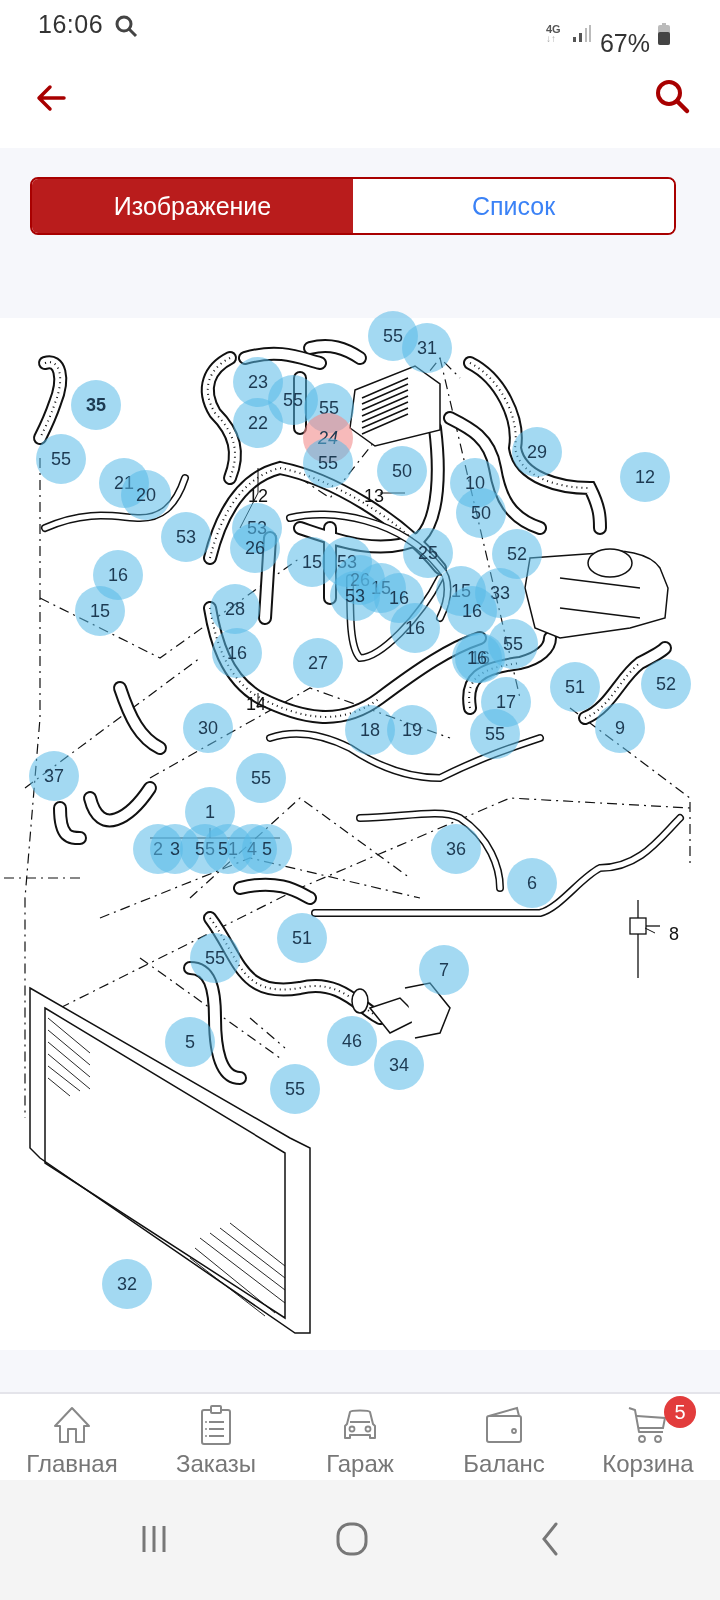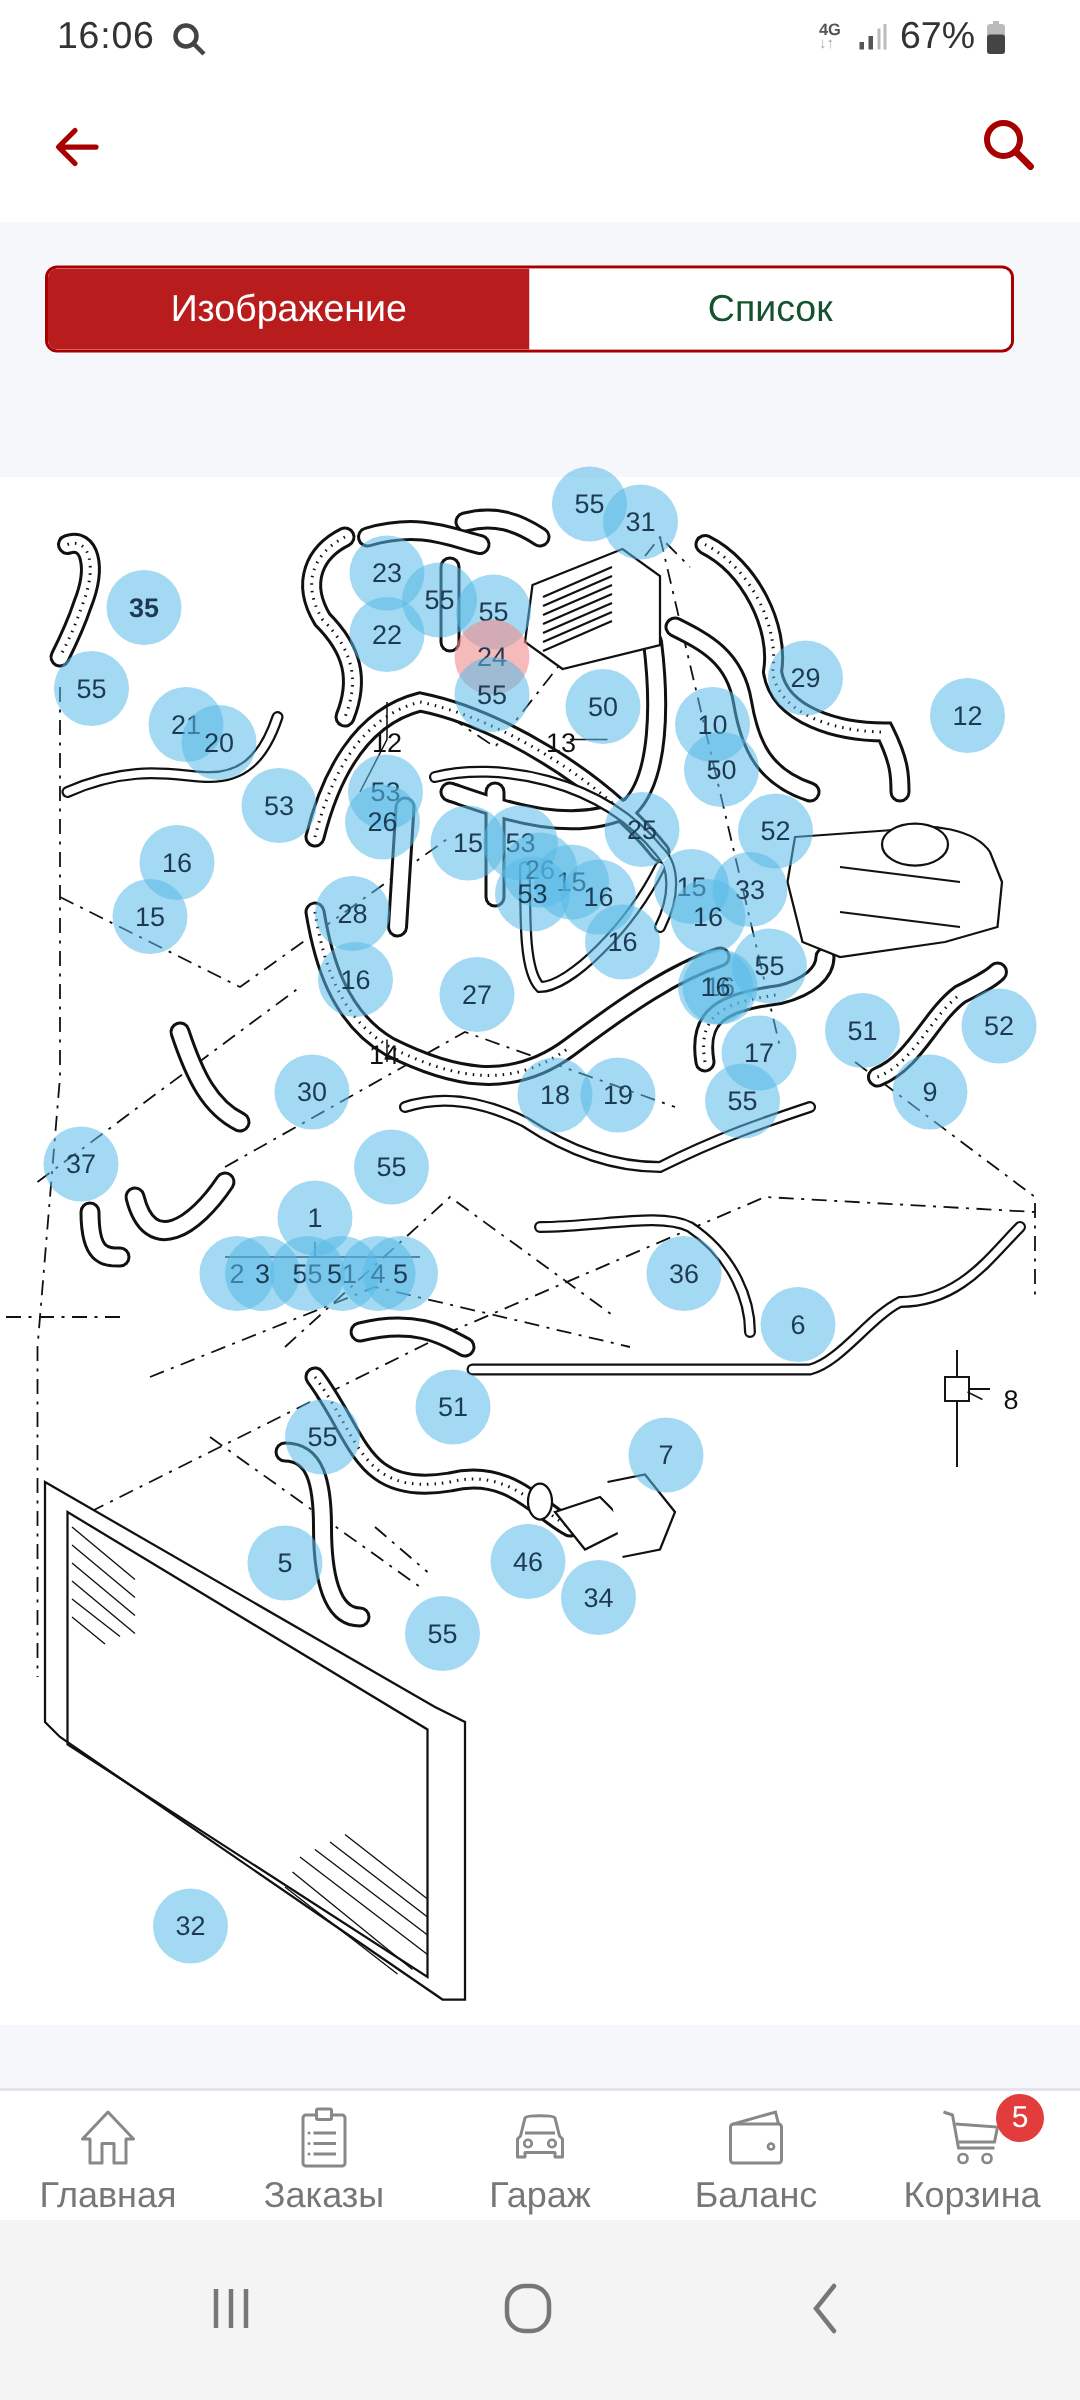--- a/index.html
+++ b/index.html
@@ -4,33 +4,33 @@
 <style>
   * { box-sizing: border-box; margin: 0; padding: 0; }
   html, body { width: 720px; height: 1600px; overflow: hidden; background: #f6f7fb; font-family: "Liberation Sans", sans-serif; }
   .statusbar { position: absolute; left: 0; top: 0; width: 720px; height: 52px; background: #ffffff; }
   .sb-time { position: absolute; left: 38px; top: 10px; font-size: 25px; color: #333; letter-spacing: 0.5px; }
   .sb-search { position: absolute; left: 114px; top: 14px; width: 24px; height: 24px; }
   .sb-right { position: absolute; right: 50px; top: 10px; display: flex; align-items: center; gap: 8px; }
   .sb-4g { font-size: 11px; font-weight: bold; color: #555; line-height: 10px; text-align: left; width: 18px; }
   .sb-4g small { display: block; font-size: 10px; color: #aaa; font-weight: normal; }
   .sb-signal { width: 20px; height: 18px; }
-  .sb-batt-text { font-size: 25px; color: #333; }
+  .sb-batt-text { font-size: 25px; color: #333; margin-top: 19px; }
   .appbar { position: absolute; left: 0; top: 52px; width: 720px; height: 96px; background: #ffffff; }
   .back-btn { position: absolute; left: 30px; top: 24px; width: 44px; height: 44px; }
   .appbar-title { position: absolute; left: 134px; top: 24px; font-size: 33px; color: #222; }
   .search-btn { position: absolute; right: 26px; top: 22px; width: 44px; height: 44px; }
   .seg { position: absolute; left: 30px; top: 177px; width: 646px; height: 58px; border: 2px solid #a80000; border-radius: 8px; overflow: hidden; display: flex; background: #fff; }
   .seg-btn { flex: 1; display: flex; align-items: center; justify-content: center; font-size: 25px; }
   .seg-btn.active { background: #b91c1c; color: #ffffff; }
-  .seg-btn.inactive { background: #ffffff; color: #14532d; }
+  .seg-btn.inactive { background: #ffffff; color: #3b82f6; }
   .diagram { position: absolute; left: 0; top: 318px; width: 720px; height: 1032px; background: #ffffff; }
   .diagram svg.art { position: absolute; left: 0; top: 0; }
   .hotspot { position: absolute; width: 50px; height: 50px; margin-left: -25px; margin-top: -25px; border-radius: 50%; background: rgba(88, 185, 232, 0.55); display: flex; align-items: center; justify-content: center; font-size: 18px; color: #1d3a52; cursor: pointer; }
-  .hotspot.selected { background: rgba(242, 140, 140, 0.6); }
+  .hotspot.selected { background: rgba(242, 140, 140, 0.6); font-style: italic; }
   .label-plain { position: absolute; font-size: 18px; color: #111; transform: translate(-50%, -50%); }
   .bottomnav { position: absolute; left: 0; top: 1392px; width: 720px; height: 88px; background: #ffffff; border-top: 2px solid #e4e4ea; display: flex; }
   .nav-item { flex: 1; position: relative; display: flex; flex-direction: column; align-items: center; justify-content: flex-start; padding-top: 8px; }
   .nav-icon { width: 46px; height: 46px; }
   .nav-label { font-size: 24px; color: #777; margin-top: 2px; }
   .badge { position: absolute; top: 2px; right: 24px; width: 32px; height: 32px; border-radius: 50%; background: #e23c3c; color: #fff; font-size: 20px; display: flex; align-items: center; justify-content: center; }
   .sysnav { position: absolute; left: 0; top: 1480px; width: 720px; height: 120px; background: #f4f4f4; }
   .sys-btn { position: absolute; top: 30px; width: 60px; height: 60px; }
 </style>
 </head>

